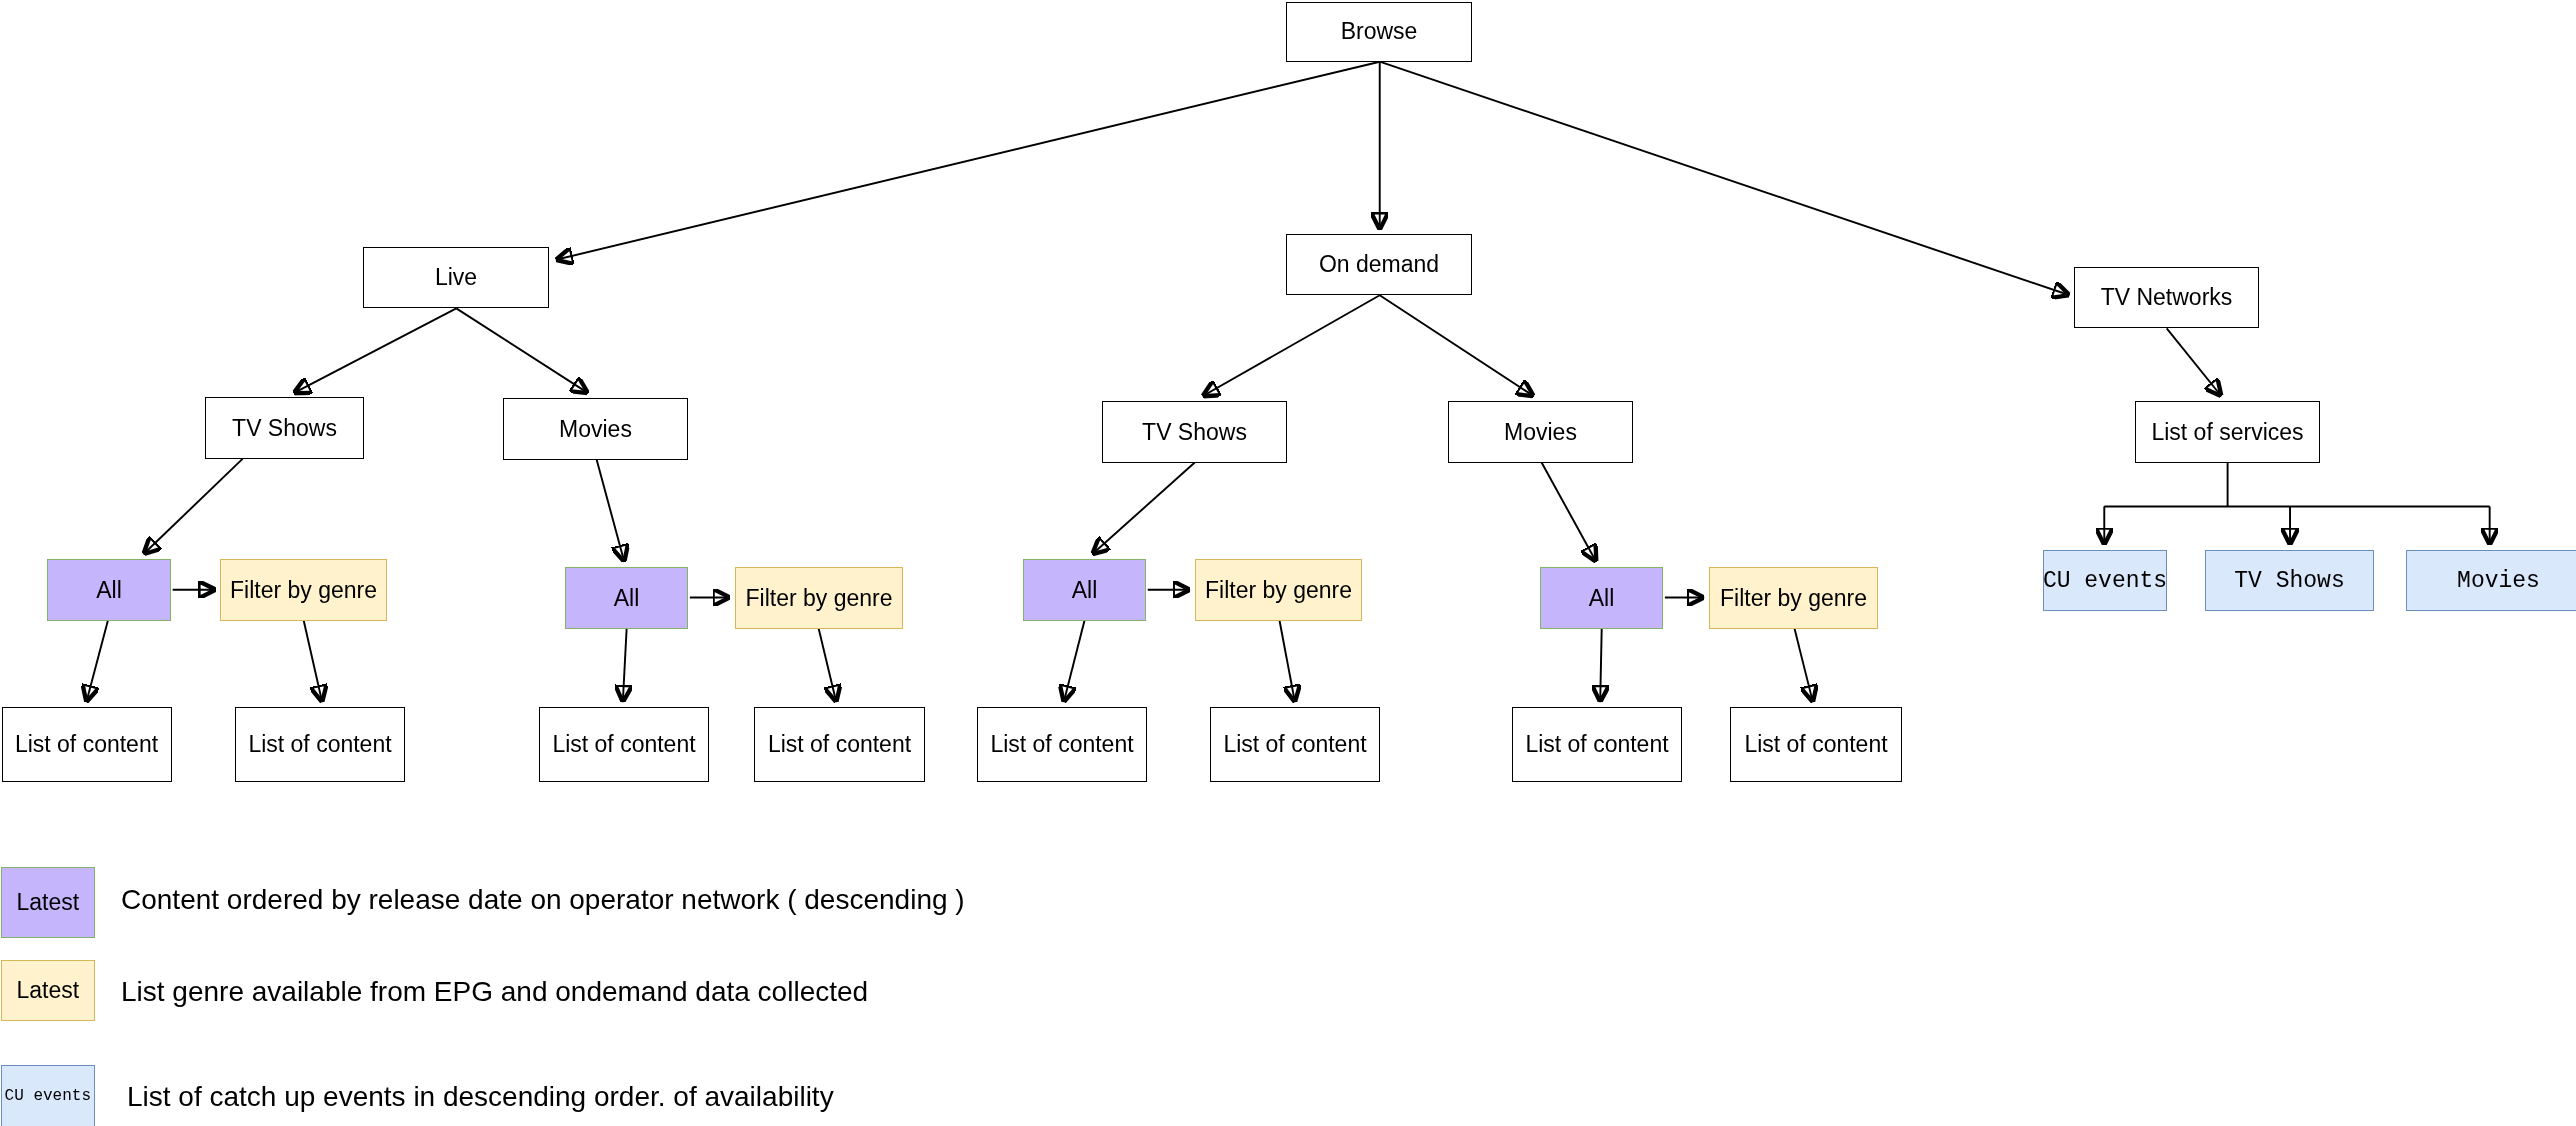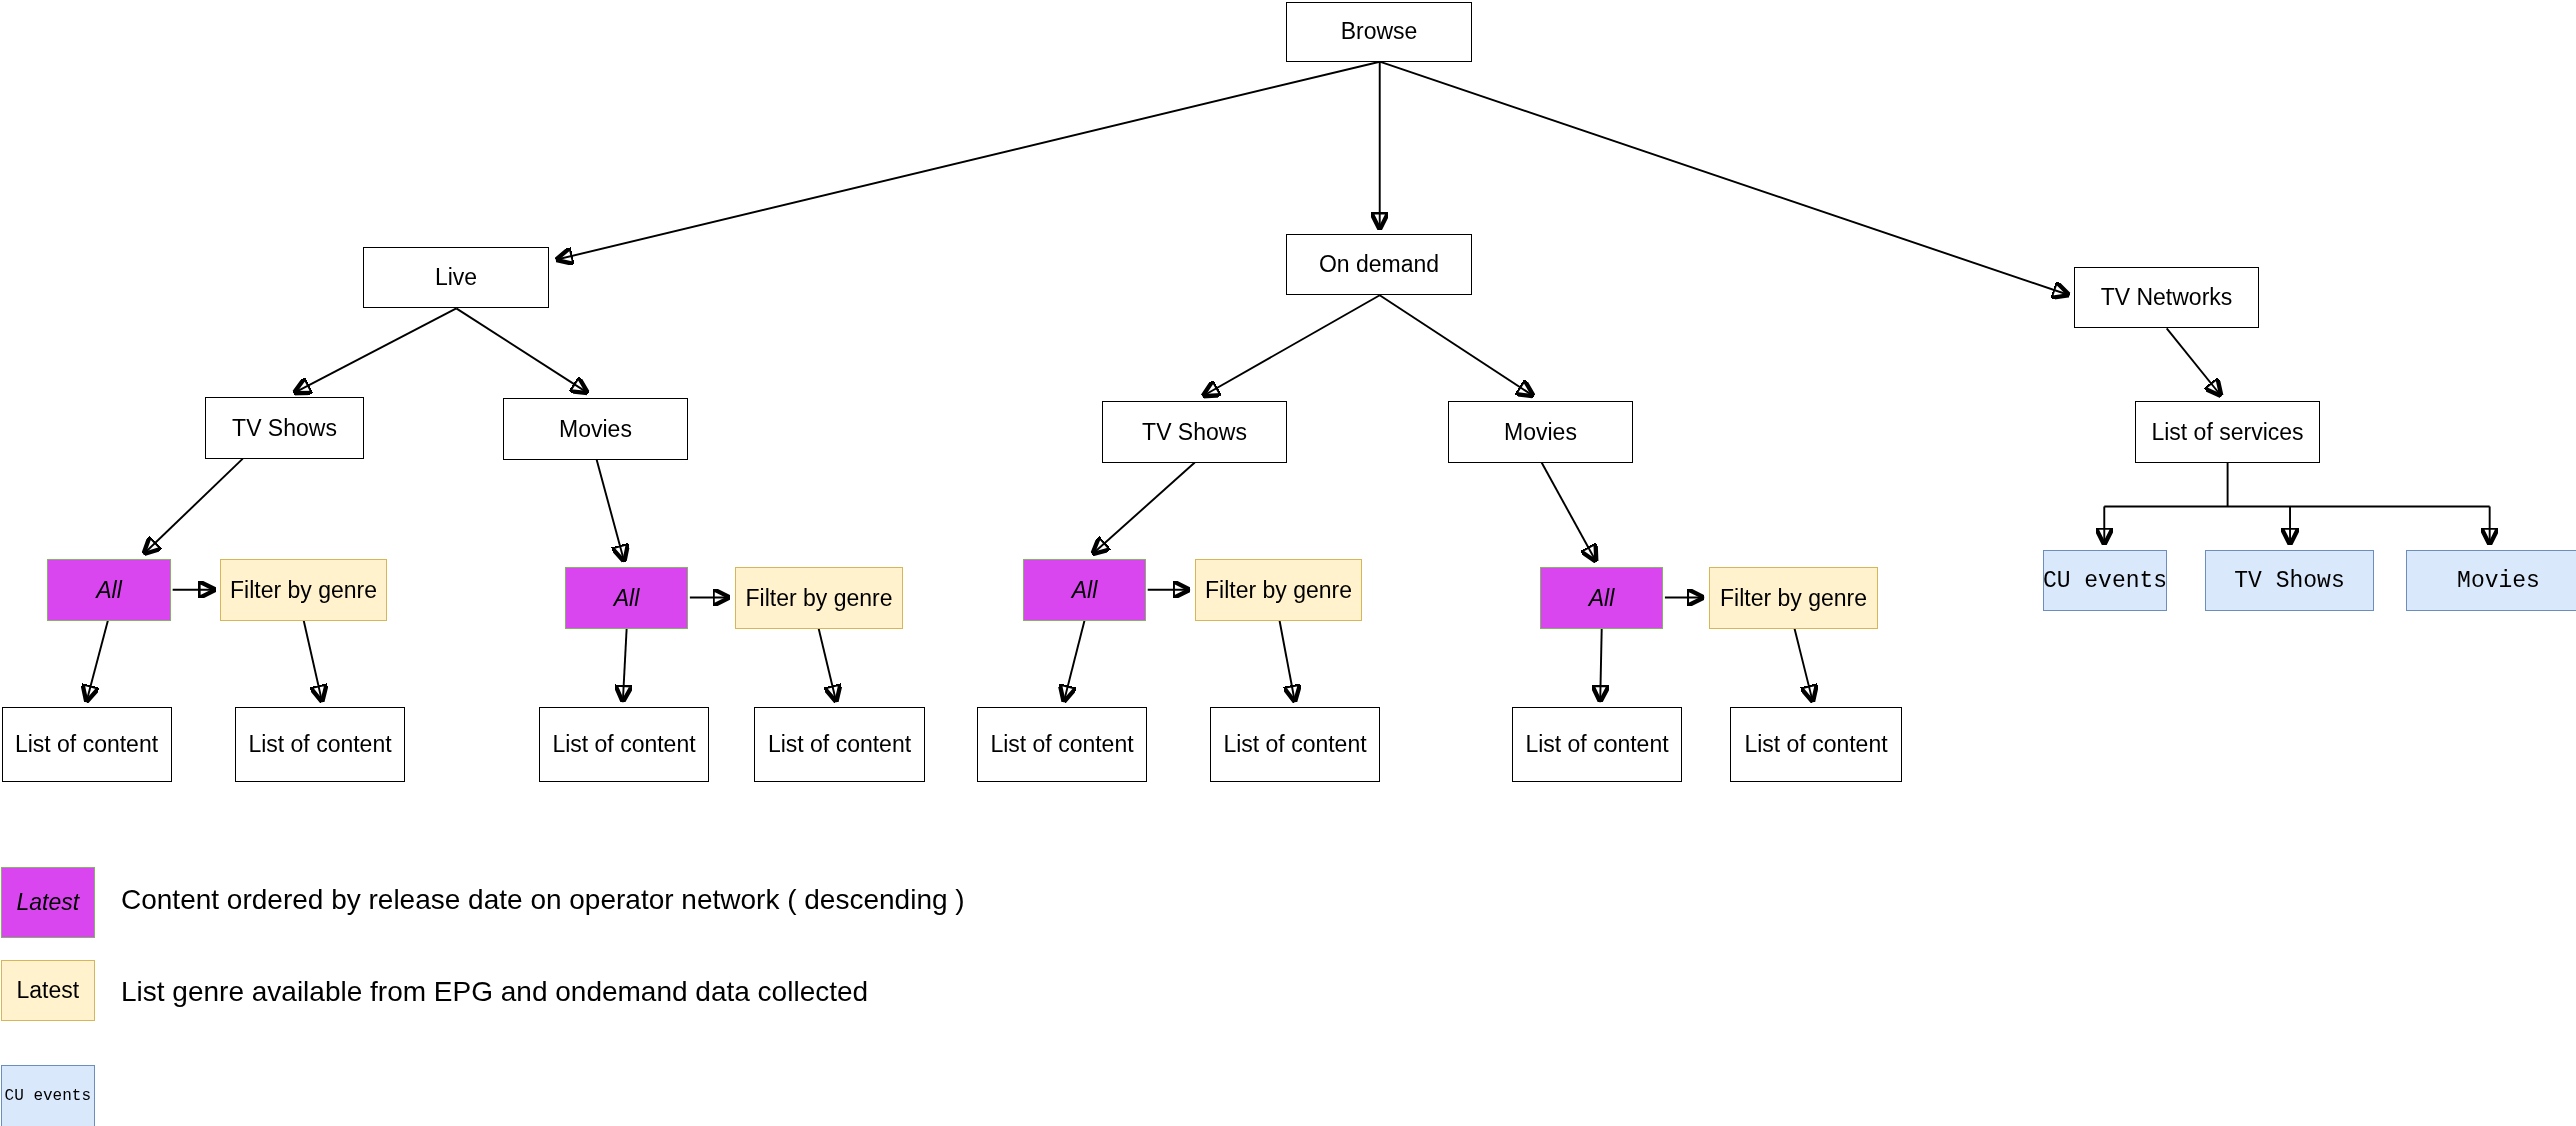--- a/index.html
+++ b/index.html
@@ -15,21 +15,21 @@
   .node{
     position:absolute;
     box-sizing:border-box;
     display:flex;align-items:center;justify-content:center;
     text-align:center;
     background:#ffffff;
     border:1.9px solid #000000;
     font-size:23px;color:#000000;
     white-space:nowrap;
   }
-  .node.green{background:#d946ef;border:1.5px solid #82b366;font-style:italic;}
+  .node.green{background:#c4b5fd;border:1.5px solid #82b366;}
   .node.yellow{background:#fff2cc;border:1.5px solid #d6b656;}
   .node.blue{background:#dae8fc;border:1.5px solid #6c8ebf;font-family:Liberation Mono, monospace;}
   .node.small-label{font-size:16px;}
   .legend-text{
     position:absolute;
     height:31px;line-height:31px;
     font-size:28px;color:#000000;
     white-space:nowrap;
   }
 </style>
@@ -171,15 +171,16 @@
   <div class="legend-text" style="left:121px;top:884px">Content ordered by release date on operator network ( descending )</div>
 
   <div class="node yellow" style="left:0.8px;top:960px;width:94px;height:61px">
       <span>Latest</span>
     </div>
   <div class="legend-text" style="left:121px;top:976px">List genre available from EPG and ondemand data collected</div>
 
   <div class="node blue small-label" style="left:0.8px;top:1065px;width:94px;height:62px">
       <span>CU events</span>
     </div>
+  <div class="legend-text" style="left:127px;top:1081px">List of catch up events in descending order. of availability</div>
 
 </div>
 
 
 </body></html>

